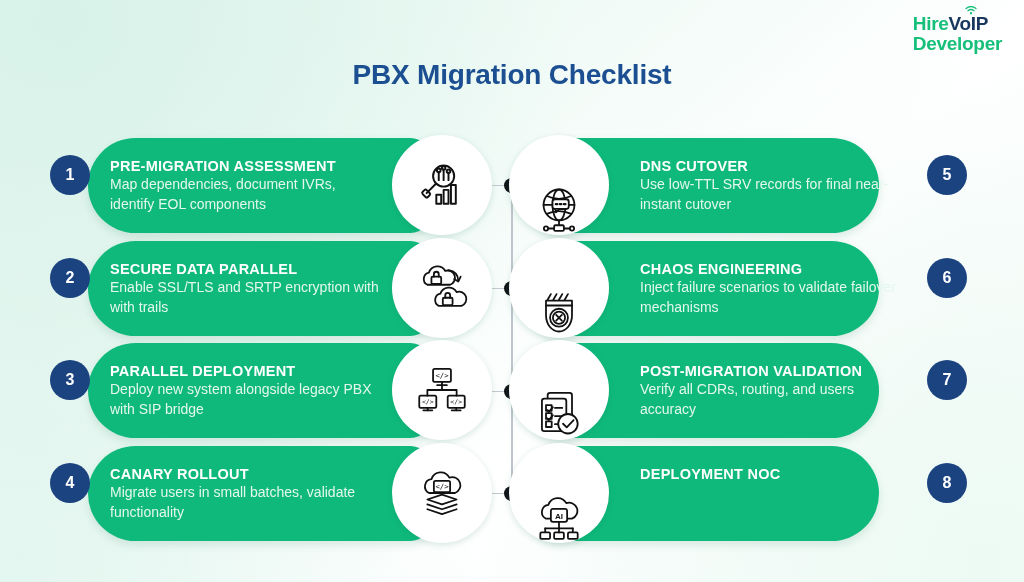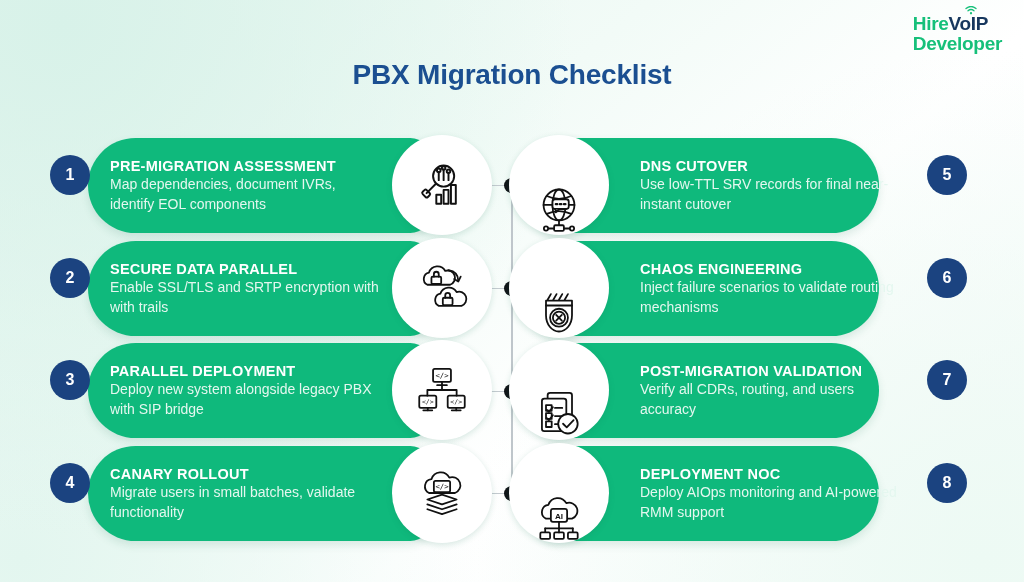--- a/index.html
+++ b/index.html
@@ -202,21 +202,21 @@
         <line x1="16" y1="24" x2="48" y2="24"></line>
         <path d="M18 17 l4 -7 M25 17 l4 -7 M32 17 l4 -7 M39 17 l4 -7"></path>
         <circle cx="32" cy="39" r="11"></circle>
         <circle cx="32" cy="39" r="7.5"></circle>
         <line x1="28.5" y1="35.5" x2="35.5" y2="42.5"></line>
         <line x1="35.5" y1="35.5" x2="28.5" y2="42.5"></line>
       </svg>
     </div>
     <div class="txt right">
       <div class="c-title">CHAOS ENGINEERING</div>
-      <div class="c-desc">Inject failure scenarios to validate routing mechanisms</div>
+      <div class="c-desc">Inject failure scenarios to validate failover mechanisms</div>
     </div>
   </div>
 
   <div class="row" style="top:343px;">
     <div class="card left"></div>
     <div class="badge left">3</div>
     <div class="iconwrap left">
       <svg viewBox="0 0 64 64" fill="none" stroke="#111" stroke-width="2.2" stroke-linecap="round" stroke-linejoin="round">
         <rect x="21" y="6" width="22" height="16" rx="2"></rect>
         <text x="32" y="17" font-size="9" fill="#111" stroke="none" text-anchor="middle" font-family="monospace">&lt;/&gt;</text>
@@ -292,17 +292,16 @@
         <line x1="15" y1="46" x2="15" y2="51"></line>
         <line x1="49" y1="46" x2="49" y2="51"></line>
         <rect x="9" y="51" width="12" height="8" rx="1.5" fill="#fff"></rect>
         <rect x="26" y="51" width="12" height="8" rx="1.5" fill="#fff"></rect>
         <rect x="43" y="51" width="12" height="8" rx="1.5" fill="#fff"></rect>
         <line x1="32" y1="46" x2="32" y2="51"></line>
       </svg>
     </div>
     <div class="txt right">
       <div class="c-title">DEPLOYMENT NOC</div>
-      <div class="c-desc">Deploy AIOps monitoring and AI-powered RMM support</div>
     </div>
   </div>
 
 </div>
 
 </body></html>

